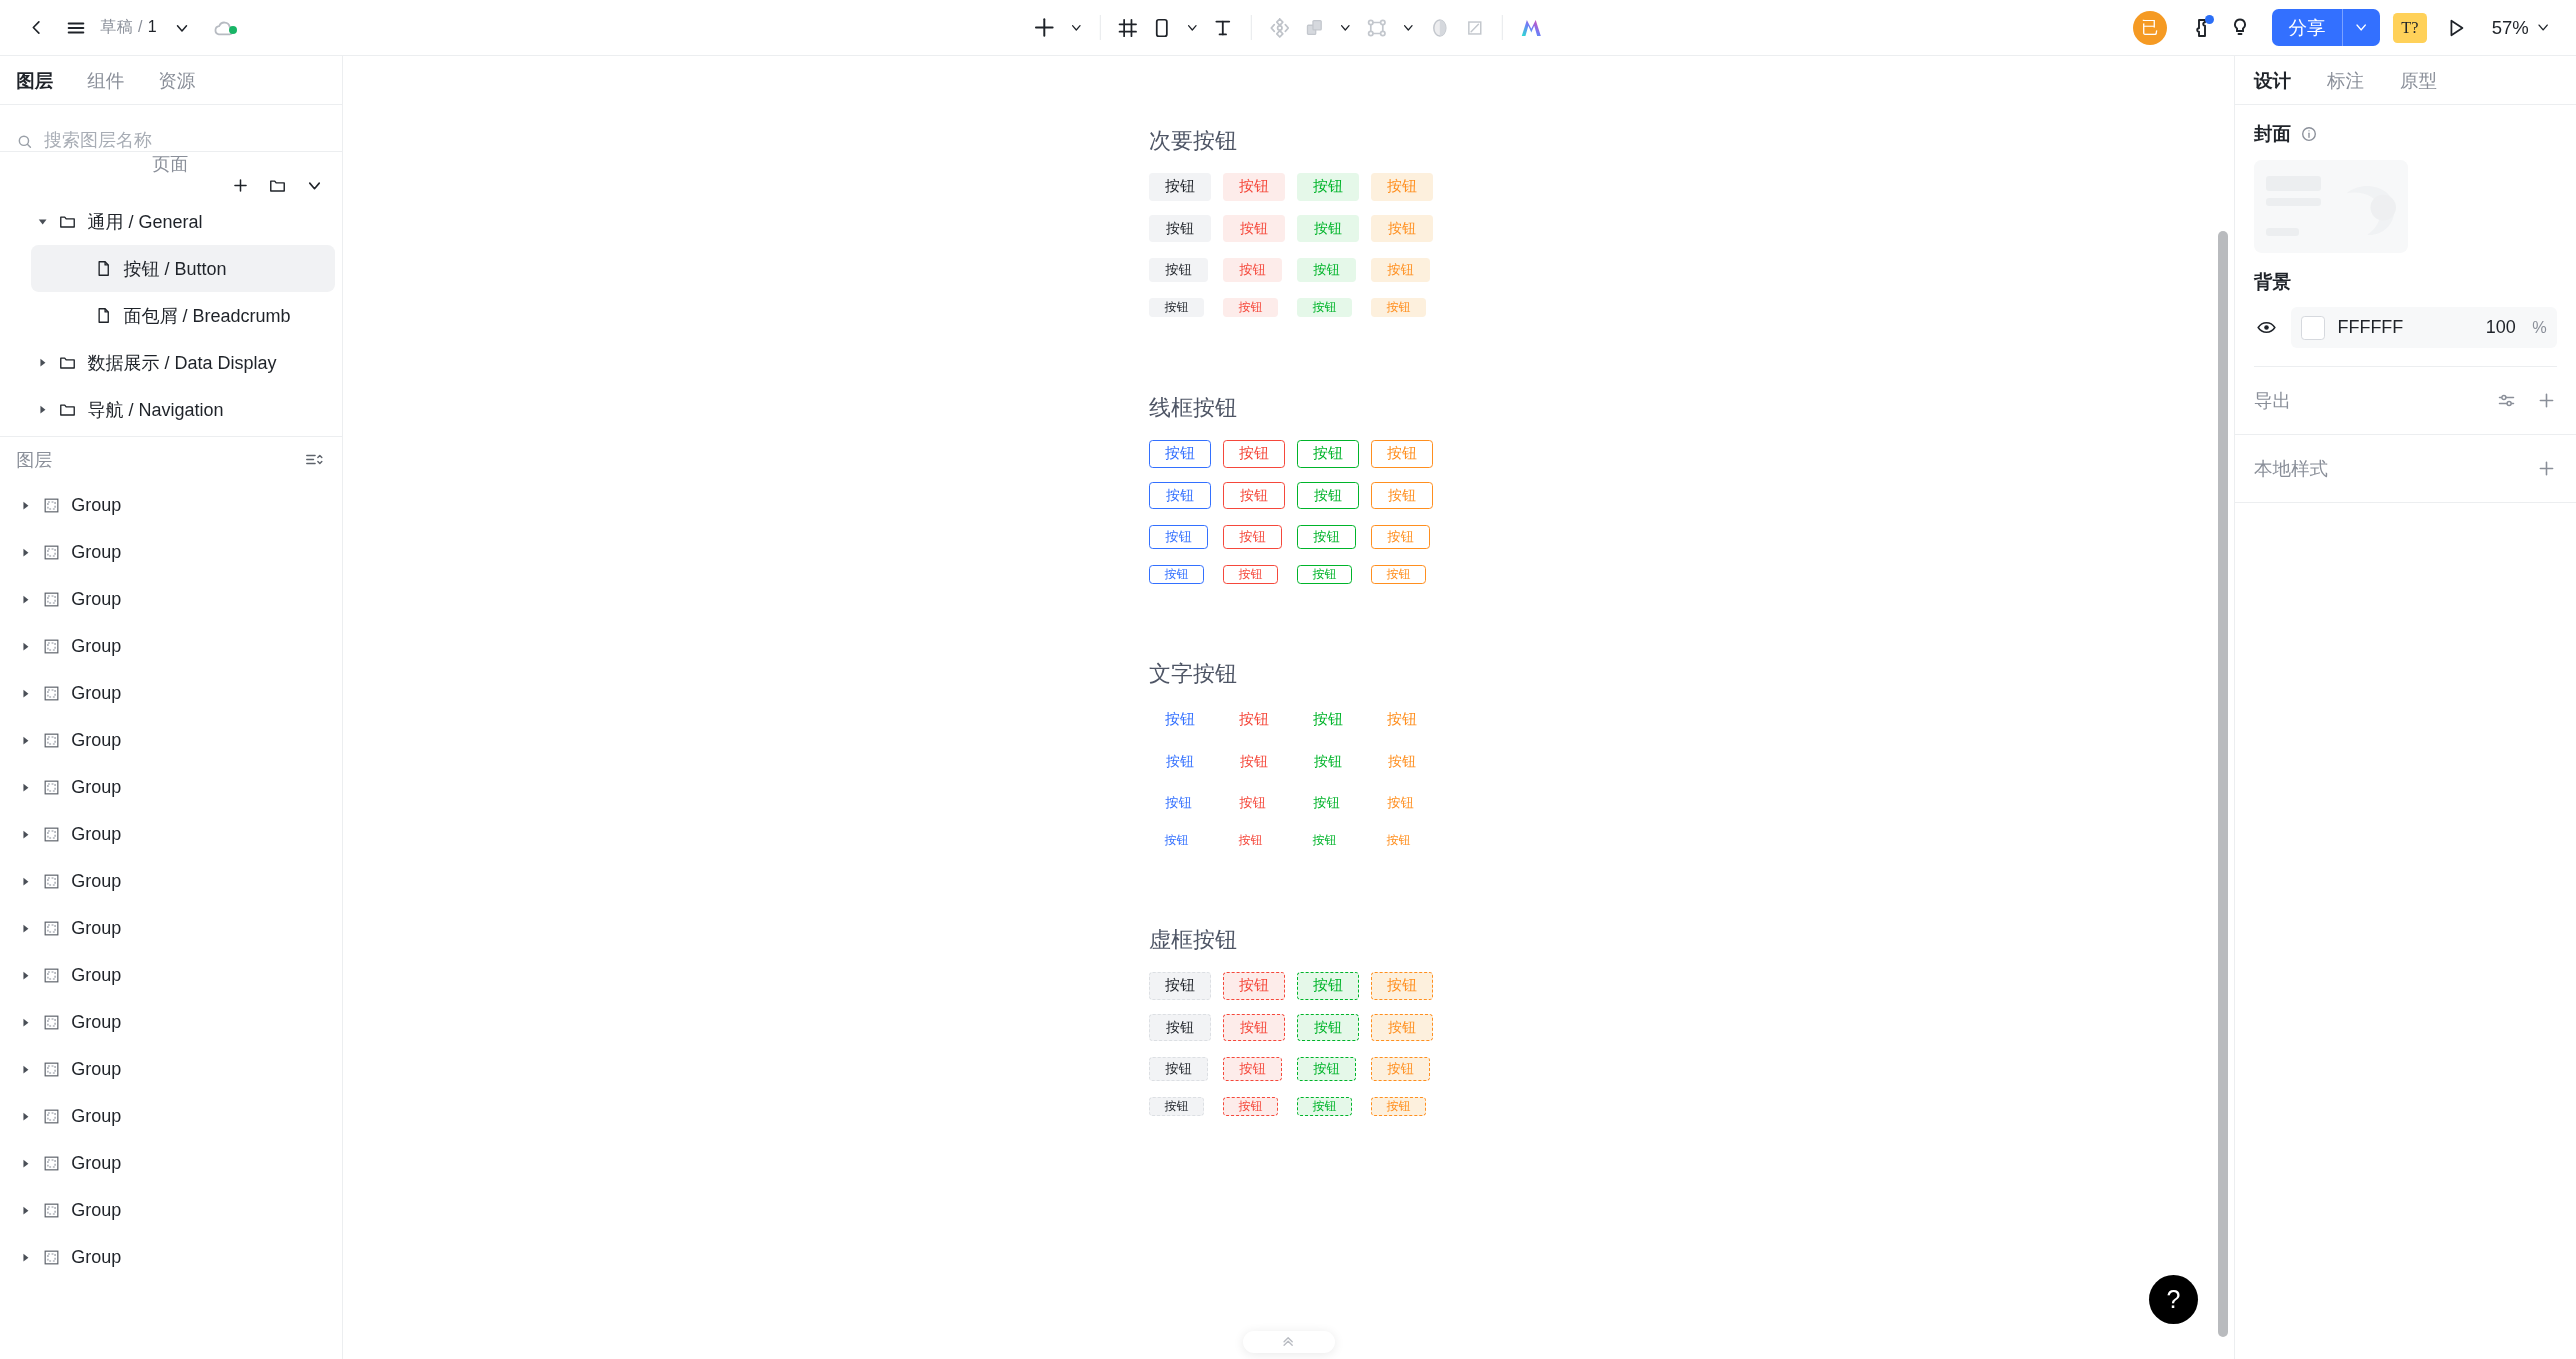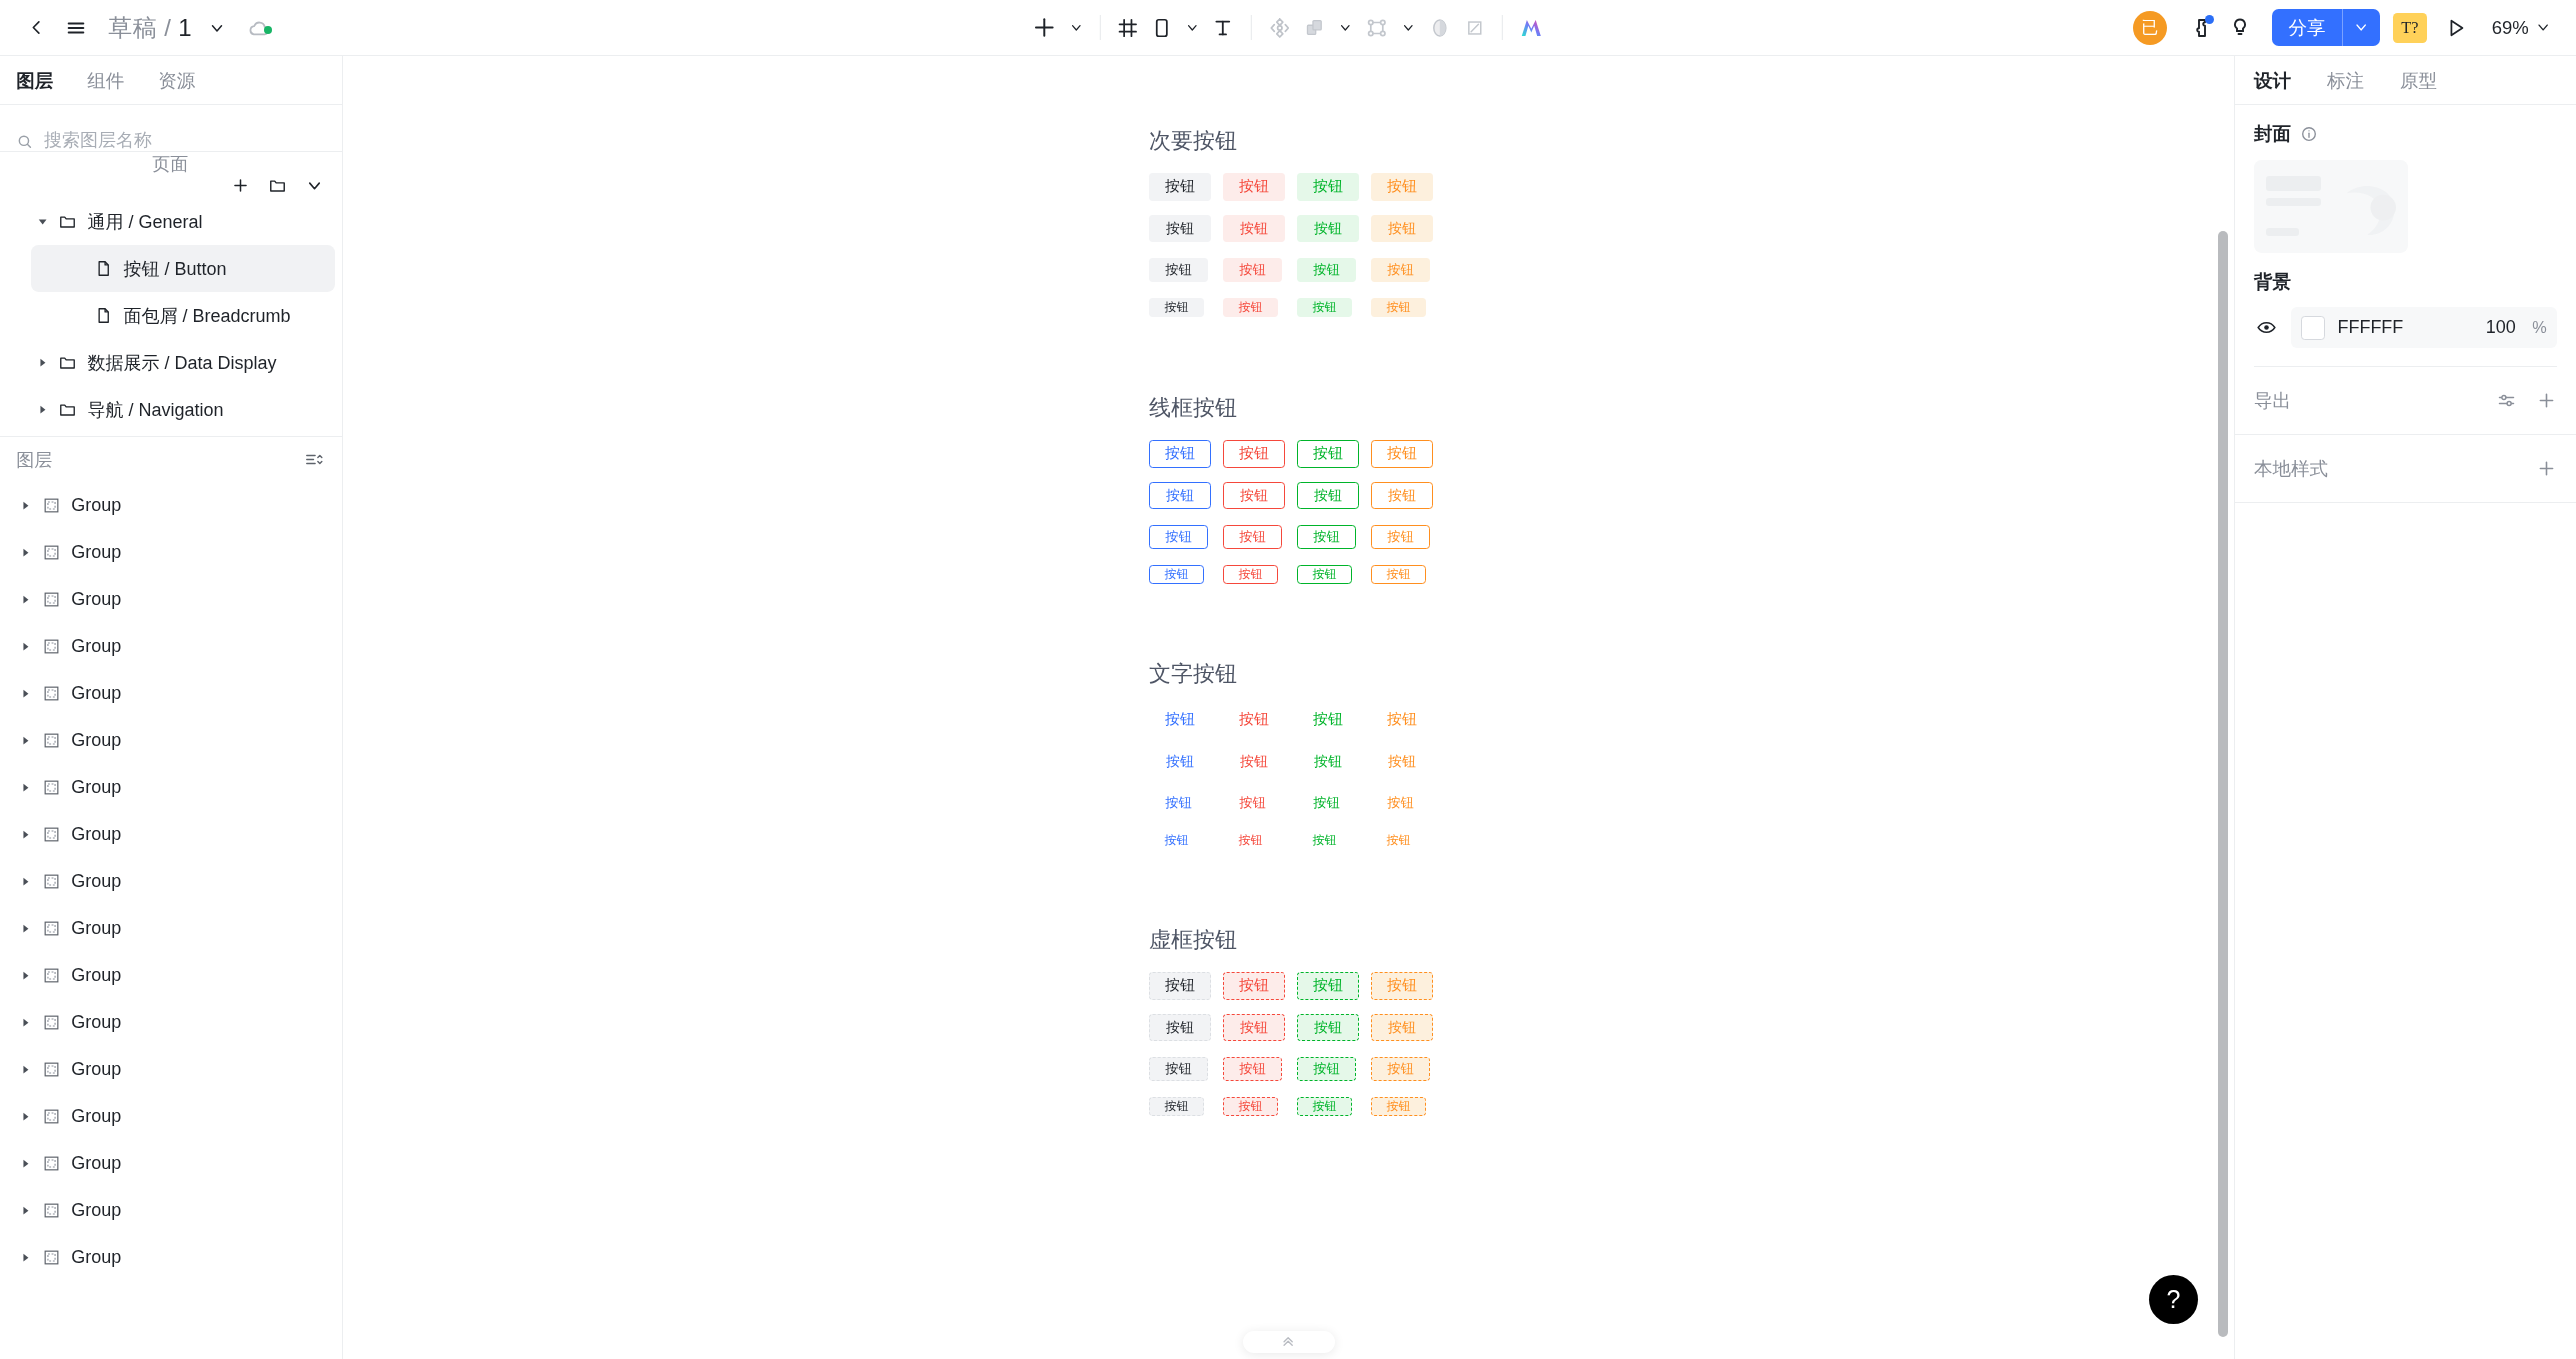--- a/index.html
+++ b/index.html
@@ -17,21 +17,21 @@
     background: #ffffff;
     border-bottom: 0.7px solid #eceef0;
     display: flex; align-items: center;
     position: relative;
   }
   .tb-left { display: flex; align-items: center; padding-left: 16.3px; gap: 0; }
   .tb-btn {
     width: 40px; height: 40px; display: flex; align-items: center; justify-content: center;
     border-radius: 6px; cursor: pointer;
   }
-  .doc-title { font-size: 24px; color: #8a8f99; margin-left: 12px; letter-spacing: 0.4px; white-space: nowrap; }
+  .doc-title { font-size: 16px; color: #8a8f99; margin-left: 4px; letter-spacing: 0.4px; white-space: nowrap; }
   .doc-title b { color: #1f2329; font-weight: 400; }
   .chev-sm { margin-left: 16.3px; display:flex; align-items:center; cursor: pointer; }
   .cloud-wrap { margin-left: 21px; position: relative; display:flex; align-items:center; cursor:pointer;}
   .cloud-dot { position: absolute; right: 0px; bottom: 6px; width: 8.1px; height: 8.1px; border-radius: 50%; background: #18b566; }
 
   .tb-center {
     position: absolute; left: 50%; transform: translateX(-50%);
     display: flex; align-items: center; gap: 0;
   }
   .tool {
@@ -361,21 +361,21 @@
       </div>
       <div class="tq-badge">
         <span>T?</span>
       </div>
       <div class="icon-btn">
         <svg width="22" height="22" viewBox="0 0 24 24" fill="none" stroke="#1f2329" stroke-width="1.9" stroke-linejoin="round">
             <polygon points="7 4 19 12 7 20"></polygon>
           </svg>
       </div>
       <div class="zoom-wrap">
-        <span>69%</span>
+        <span>57%</span>
         <svg width="16.3" height="16.3" viewBox="0 0 24 24" fill="none" stroke="#1f2329" stroke-width="2" stroke-linecap="round" stroke-linejoin="round">
             <polyline points="6 9 12 16 18 9"></polyline>
           </svg>
       </div>
     </div>
   </div>
 
   <div class="body">
 
     <div class="left">

